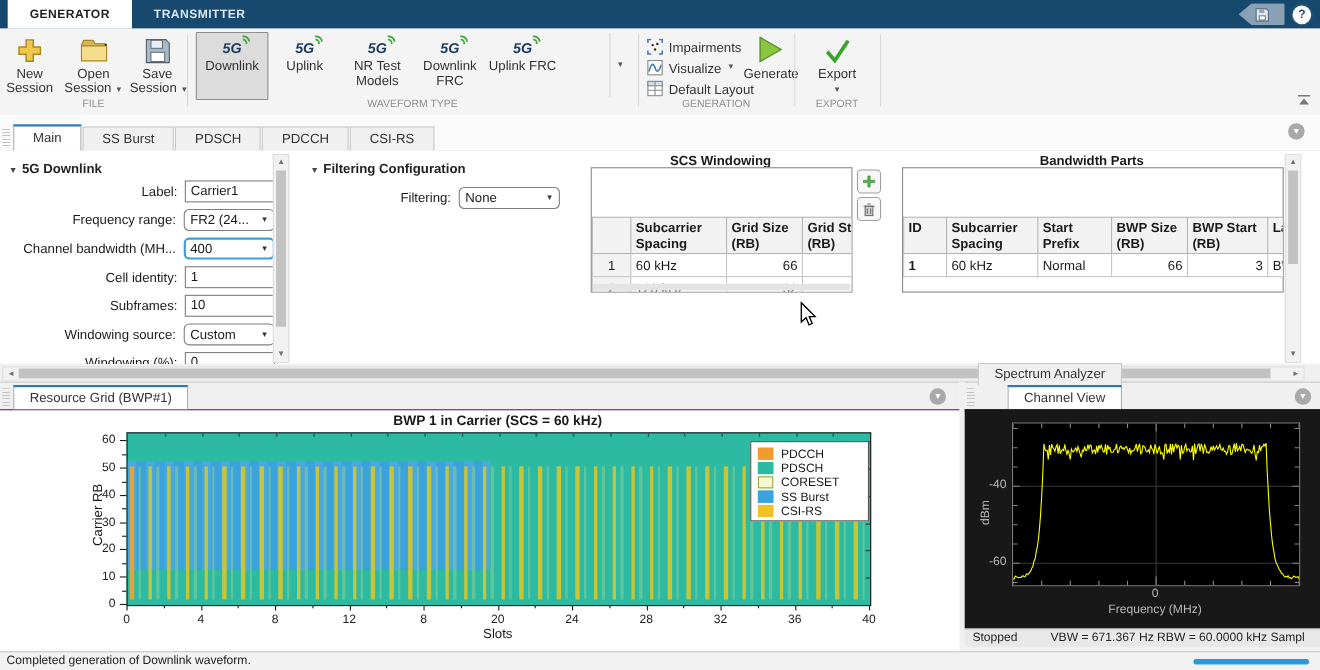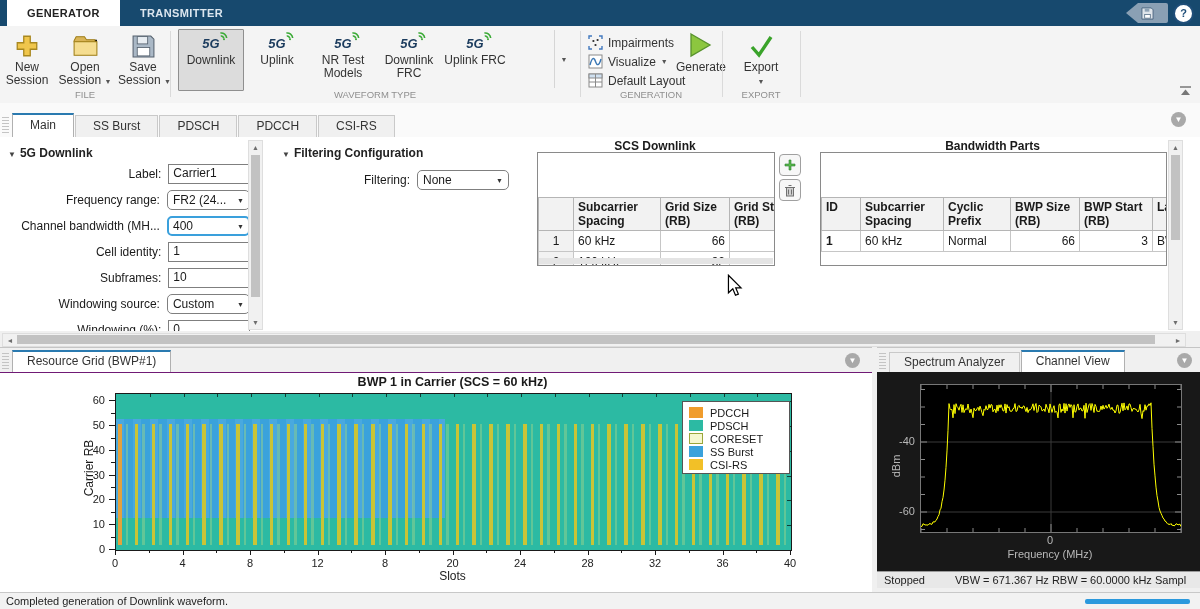--- a/index.html
+++ b/index.html
@@ -342,21 +342,21 @@
     <span class="caret">▼</span><span>Filtering Configuration</span>
   </div>
   <div class="frow" style="left:282px;top:32px;width:230px;">
     <span class="flabel" style="width:128px;">Filtering:</span>
     <span class="sbox" style="width:80px;">
       <span>None</span>
       <span class="ddc">▼</span>
     </span>
   </div>
 
-  <div class="tbl-title" style="left:537px;top:2px;width:236px;">SCS Downlink</div>
+  <div class="tbl-title" style="left:537px;top:2px;width:236px;">SCS Windowing</div>
   <div class="tbl" style="left:537px;top:15px;width:236px;height:112px;">
     <div id="scs-mount">
         <table style="width: 234px;">
           <thead>
             <tr>
               <th style="width: 26px;"></th>
               <th style="width: 78px;">Subcarrier Spacing</th>
               <th style="width: 60px;">Grid Size (RB)</th>
               <th style="width: 70px;">Grid Start (RB)</th>
             </tr>
@@ -392,21 +392,21 @@
   </div>
 
   <div class="tbl-title" style="left:820px;top:2px;width:345px;">Bandwidth Parts</div>
   <div class="tbl" style="left:820px;top:15px;width:345px;height:112px;">
     <div id="bwp-mount">
         <table style="width: 343px;">
           <thead>
             <tr>
               <th style="width: 30px;">ID</th>
               <th style="width: 74px;">Subcarrier Spacing</th>
-              <th style="width: 58px;">Cyclic Prefix</th>
+              <th style="width: 58px;">Start Prefix</th>
               <th style="width: 60px;">BWP Size (RB)</th>
               <th style="width: 64px;">BWP Start (RB)</th>
               <th style="width: 57px;">Label</th>
             </tr>
           </thead>
           <tbody>
             <tr>
               <td class=" bold">1</td>
               <td>60 kHz</td>
               <td>Normal</td>
@@ -631,21 +631,21 @@
             <span class="leg-lb">CSI-RS</span>
           </div>
         </div>
       </div>
   </div>
 </div>
 
 <div id="sp-panel">
   <div class="ptab-row">
     <div class="grip" style="margin-bottom:3px;"></div>
-    <div id="sp-tab-list" style="display:flex;align-items:flex-end;">
+    <div id="sp-tab-list" style="display:flex;align-items:flex-end;flex-direction:column;">
         <div class="ptab">Spectrum Analyzer</div>
         <div class="ptab active">Channel View</div>
       </div>
     <div class="circ" style="position:absolute;right:8px;top:5px;">
         <span>▼</span>
       </div>
   </div>
   <div id="sp-black">
     <div class="sp-lbl" style="left:2px;top:88px;transform:rotate(-90deg);transform-origin:center;width:34px;text-align:center;">dBm</div>
     <div class="sp-lbl" style="left:12px;top:63px;width:26px;text-align:right;">-40</div>

